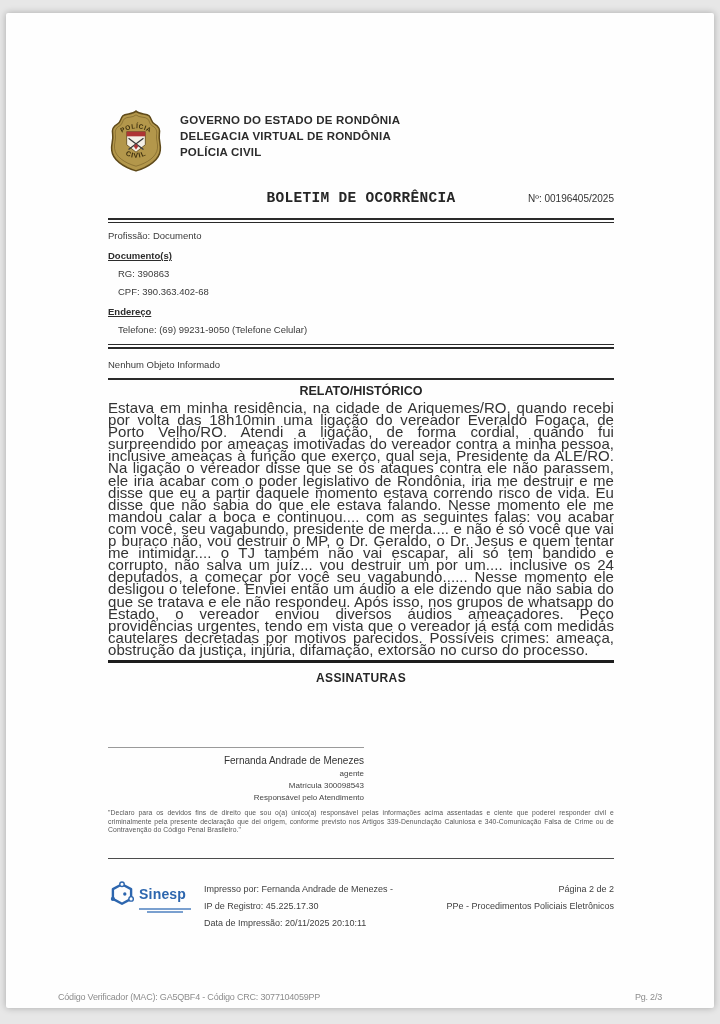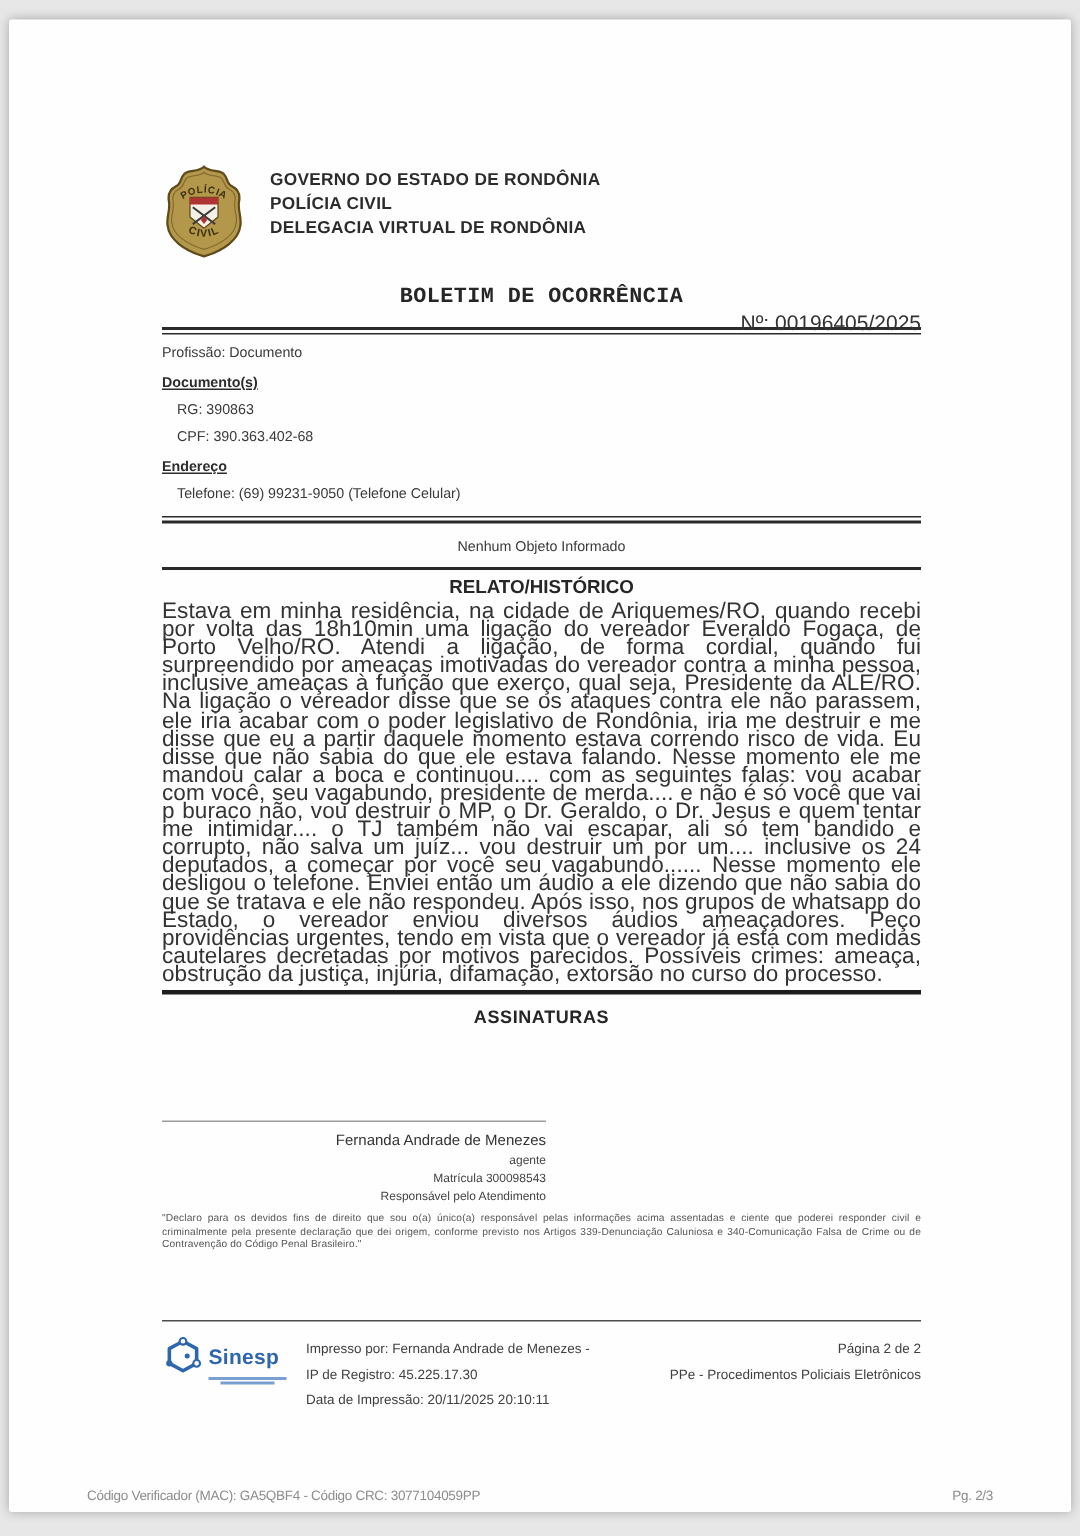--- a/index.html
+++ b/index.html
@@ -20,56 +20,56 @@
   .content { padding:96px 100px 0 102px; position:relative; }
 
   
   .header-row { display:flex; gap:16px; align-items:flex-start; }
   .badge-svg { width:56px; height:64px; flex:0 0 auto; }
   .org-block { padding-top:3px; }
   .org-line { font-weight:bold; font-size:11.5px; line-height:16px; color:#2c2c2c; letter-spacing:.2px; }
 
   .title-row { position:relative; margin-top:17px; height:20px; }
   .doc-title { text-align:center; font-weight:bold; font-size:14.5px; color:#262626; letter-spacing:.3px;font-family:Liberation Mono, monospace; }
-  .doc-number { position:absolute; right:0; top:17px; font-size:14px; color:#333; }
+  .doc-number { position:absolute; right:0; top:3px; font-size:10px; color:#333; }
 
   .rule-thick-thin { margin-top:8px; height:5px; border-top:2px solid #2a2a2a; border-bottom:1px solid #2a2a2a; }
   .rule-thin-thick { margin-top:9px; height:5px; border-top:1px solid #2a2a2a; border-bottom:2px solid #2a2a2a; }
   .rule-single { margin-top:8px; border-top:2px solid #2a2a2a; }
   .rule-heavy { margin-top:4px; border-top:3px solid #1d1d1d; }
 
   .profession { margin-top:7px; font-size:9.5px; }
   .sec-heading { margin-top:9px; font-size:9.5px; font-weight:bold; text-decoration:underline; color:#2c2c2c; }
   .field-item { margin-top:7px; font-size:9.5px; padding-left:10px; }
 
   .center-heading { text-align:center; font-weight:bold; color:#262626; }
   .objects-heading { margin-top:7px; font-size:11.5px; }
-  .objects-value { margin-top:10px; text-align:center; font-size:9.5px; }
+  .objects-value { margin-top:10px; font-size:9.5px; }
   .report-heading { margin-top:4px; font-size:12.5px; }
   .report-text {
     margin-top:4px; font-size:15px; line-height:12.1px;
     text-align:justify; color:#333; letter-spacing:.05px;
   }
 
   .signatures-heading { margin-top:8px; font-size:12px; letter-spacing:.4px; }
 
   .sig-block { margin-top:62px; width:256px; text-align:right; }
   .sig-line { border-top:1px solid #9a9a9a; height:1px; }
   .sig-name { margin-top:7px; font-size:10px; color:#333; }
   .sig-small { margin-top:3px; font-size:8px; color:#444; }
 
   .disclaimer {
     margin-top:7px; font-size:6.8px; line-height:8.6px; color:#565656;
     text-align:justify; letter-spacing:.1px;
   }
 
   
   .footer {
-    position:absolute; left:102px; right:100px; bottom:66px;
-    border-top:1px solid #4c4c4c; padding-top:8px;
+    position:absolute; left:102px; right:100px; bottom:76px;
+    border-top:1px solid #4c4c4c; padding-top:20px;
     display:flex; align-items:flex-start;
   }
   .sinesp { width:96px; flex:0 0 auto; display:flex; flex-direction:column; padding-top:2px; }
   .sinesp-top { display:flex; align-items:center; gap:3px; }
   .sinesp-svg { width:28px; height:26px; }
   .sinesp-word { font-weight:bold; font-size:14px; color:#2d66ae; letter-spacing:.2px; }
   .sinesp-tagline { margin-left:31px; margin-top:1px; width:52px; }
   .sinesp-tagline div { height:1.5px; background:#7aa0cf; margin-bottom:1.5px; }
   .sinesp-tagline div:last-child { width:36px; margin-left:8px; }
 
@@ -104,22 +104,22 @@
         <path d="M20 24 L40 24 L40 38 L30 46 L20 38 Z" fill="#f4f0e6" stroke="#5f4a1a" stroke-width="0.9"></path>
         <rect x="20" y="24" width="20" height="5" fill="#ae3434"></rect>
         <path d="M22 31 L38 43 M38 31 L22 43" stroke="#3a3a3a" stroke-width="1.4"></path>
         <path d="M30 37 L32.3 40 L30 43 L27.7 40 Z" fill="#ae3434"></path>
         <text text-anchor="middle" font-family="Liberation Sans, sans-serif" font-size="7.5" font-weight="bold" fill="#3d2f0e" letter-spacing="1">
           <textPath href="#arcBot" startOffset="50%">CIVIL</textPath>
         </text>
       </svg>
       <div class="org-block">
         <div class="org-line">GOVERNO DO ESTADO DE RONDÔNIA</div>
+        <div class="org-line">DELEGACIA VIRTUAL DE RONDÔNIA</div>
         <div class="org-line">POLÍCIA CIVIL</div>
-        <div class="org-line">DELEGACIA VIRTUAL DE RONDÔNIA</div>
       </div>
     </div>
 
     <div class="title-row">
       <div class="doc-title">BOLETIM DE OCORRÊNCIA</div>
       <div class="doc-number">Nº: 00196405/2025</div>
     </div>
 
     <div class="rule-thick-thin"></div>
 

